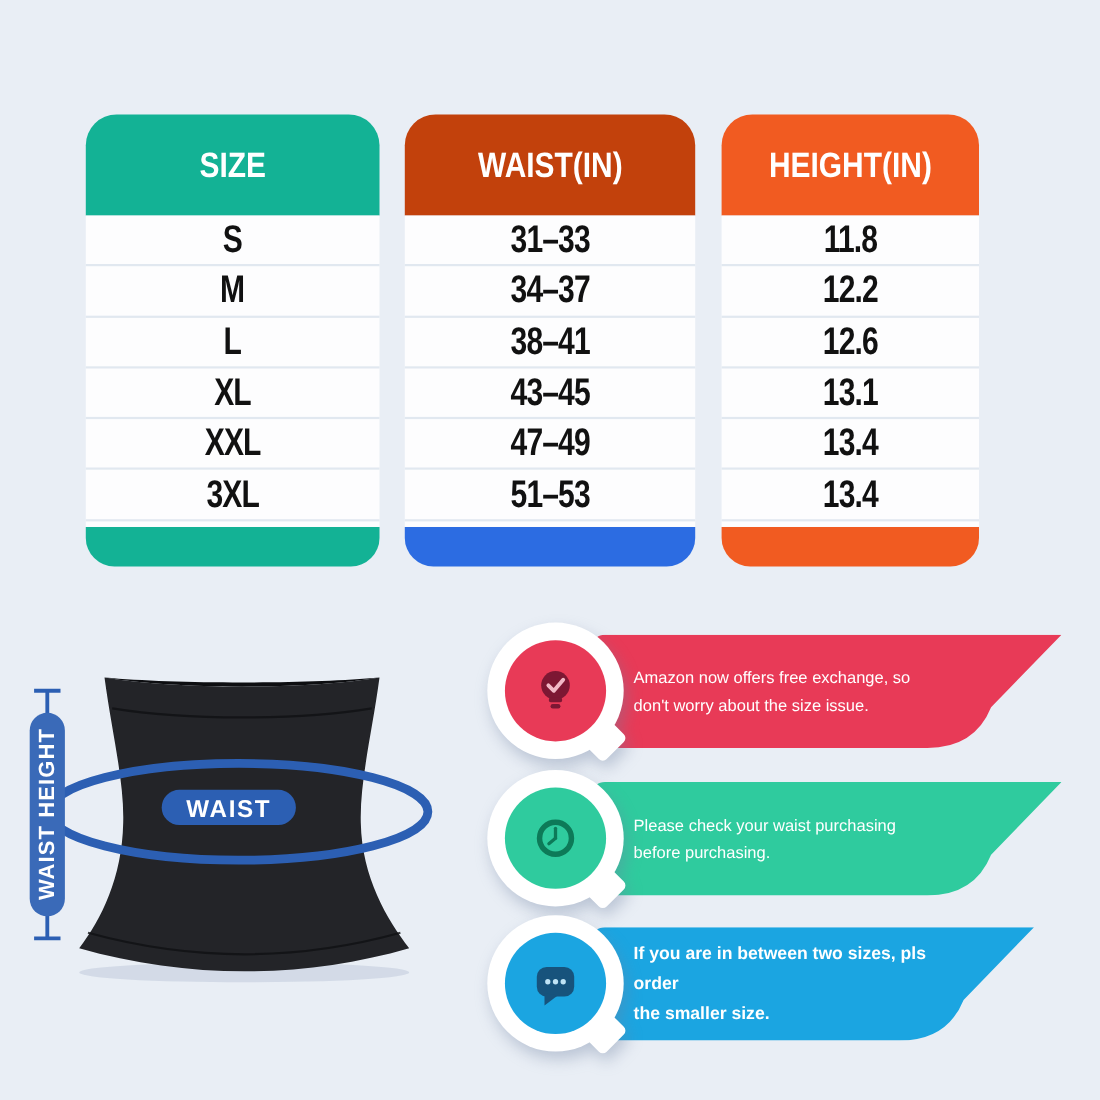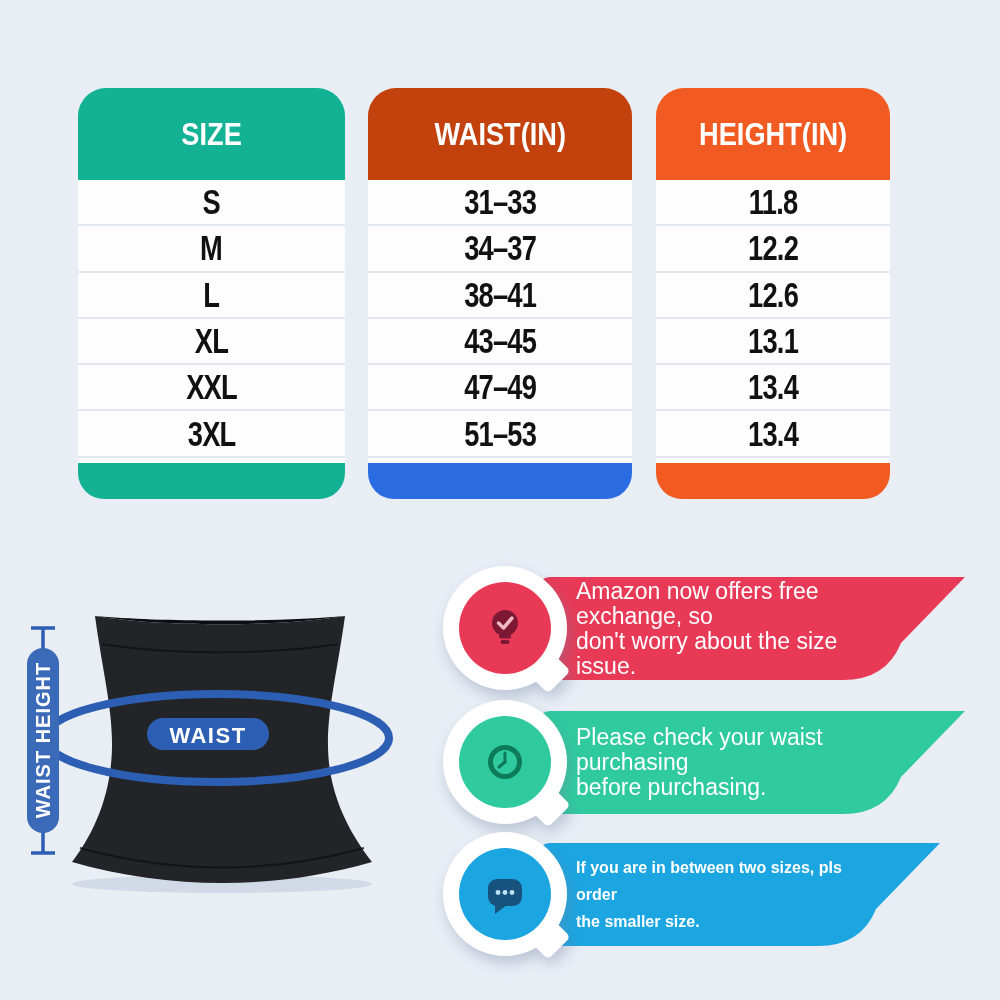--- a/index.html
+++ b/index.html
@@ -5,40 +5,40 @@
   html,body{margin:0;padding:0;}
   body{font-family:"Liberation Sans", sans-serif;}
   .canvas{position:relative;width:1000px;height:1000px;background:#e9eef5;overflow:hidden;}
 
   
   .chart{position:absolute;left:78px;top:88px;display:flex;}
   .col{display:flex;flex-direction:column;}
   .col-size{width:267px;}
   .col-waist{width:264px;margin-left:23px;}
   .col-height{width:234px;margin-left:24px;}
-  .col-head{height:92px;border-radius:28px 28px 0 0;display:flex;align-items:center;justify-content:center;}
+  .col-head{height:92px;border-radius:28px 28px 0 0;display:flex;align-items:center;justify-content:center;margin-top:16px;}
   .col-head span{color:#fff;font-size:32px;font-weight:700;display:inline-block;transform:scaleX(.85);white-space:nowrap;}
   .head-size{background:#13b295;}
   .head-waist{background:#c2410c;}
   .head-height{background:#f15b21;}
   .col-body{background:#fdfdfe;padding-bottom:5px;}
   .cell{height:44.3px;display:flex;align-items:center;justify-content:center;border-bottom:2px solid #e1e8f0;}
   .cell span{font-size:35px;font-weight:700;color:#111;display:inline-block;transform:scaleX(.78);letter-spacing:-1px;white-space:nowrap;}
   .col-foot{height:36px;border-radius:0 0 26px 26px;}
   .foot-size{background:#13b295;}
   .foot-waist{background:#2c6ce2;}
   .foot-height{background:#f15b21;}
 
   
   .illustration{position:absolute;left:10px;top:598px;width:420px;height:300px;}
 
   
   .tip-banner{position:absolute;left:540px;width:425px;height:103px;}
   .tip-banner svg.bg{position:absolute;left:0;top:0;}
-  .tip-text{position:relative;z-index:2;height:103px;display:flex;flex-direction:column;justify-content:center;padding-left:36px;padding-right:86px;color:#fff;font-size:23px;line-height:25px;}
+  .tip-text{position:relative;z-index:2;height:103px;display:flex;flex-direction:column;justify-content:center;padding-left:36px;padding-right:86px;color:#fff;font-size:15px;line-height:25px;}
   .tip-text.bold{font-weight:700;font-size:16px;line-height:27px;}
   .tip1{top:577px;}
   .tip2{top:711px;}
   .tip3{top:843px;}
 
   .badge{position:absolute;left:443px;width:124px;height:124px;z-index:5;filter:drop-shadow(3px 7px 7px rgba(110,130,160,.38));}
   .badge-circle-white{position:absolute;left:0;top:0;width:124px;height:124px;border-radius:50%;background:#fff;}
   .badge::after{content:'';position:absolute;width:32px;height:32px;background:#fff;right:3px;bottom:3px;transform:rotate(45deg);border-radius:5px;}
   .badge-circle-color{position:absolute;left:16px;top:16px;width:92px;height:92px;border-radius:50%;display:flex;align-items:center;justify-content:center;z-index:2;}
   .bc-red{background:#e83a57;}

